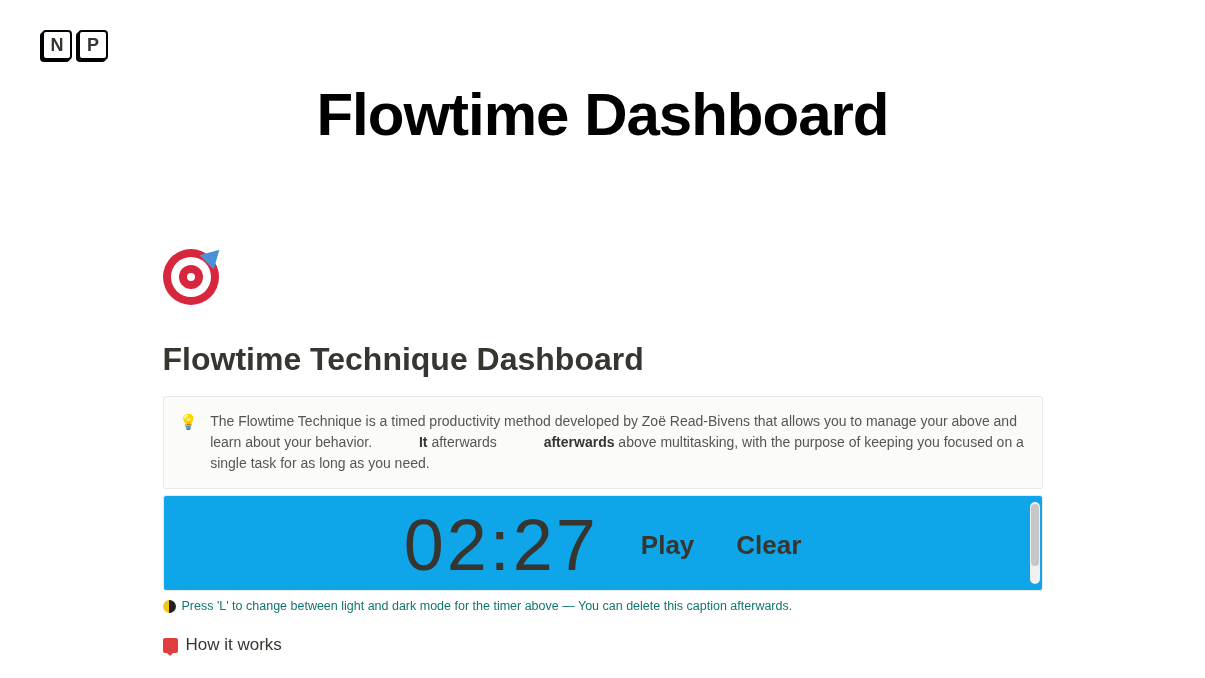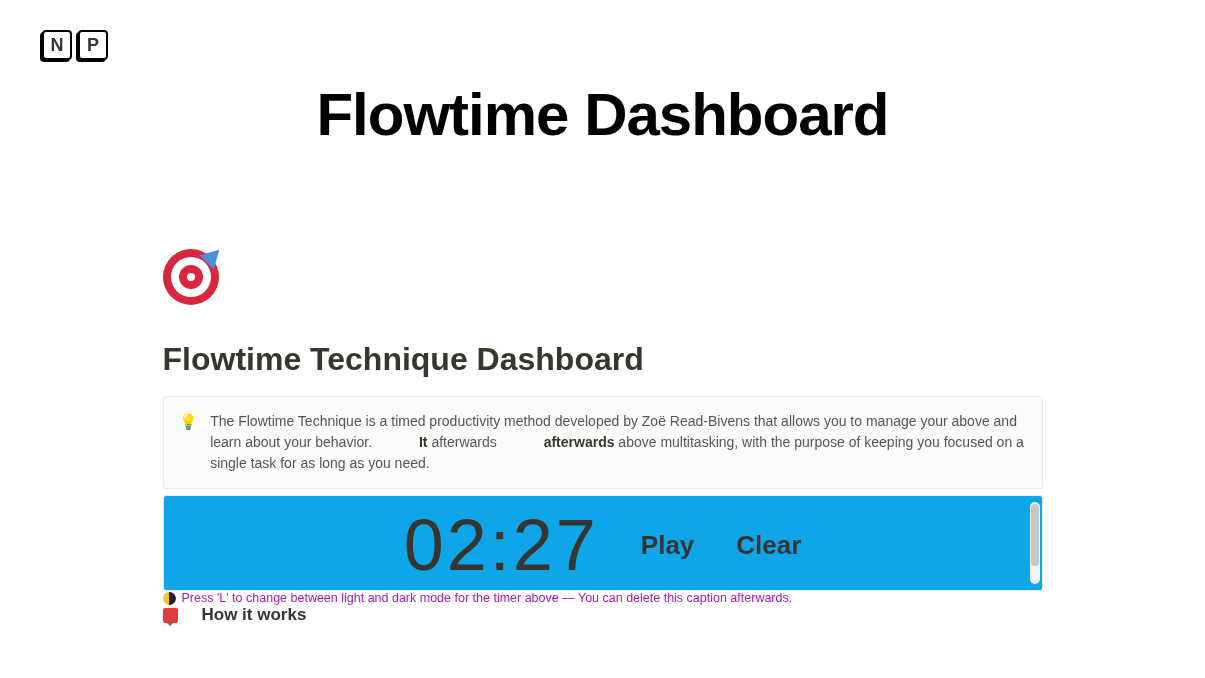--- a/index.html
+++ b/index.html
@@ -104,29 +104,31 @@
     }
     .scrollbar {
       position:absolute; right:2px; top:6px; bottom:6px; width:10px;
       background: #f1f1f1; border-radius:5px;
     }
     .scrollbar-thumb {
       position:absolute; left:1px; right:1px; top:2px; height:62px;
       background:#c7c7c7; border-radius:4px;
     }
     .caption {
+      margin-top: 8px;
       font-size: 12.5px;
-      color: #a21caf;
+      color: #0f766e;
       display:flex; align-items:center; gap:6px;
     }
     .moon-ico { width:13px;height:13px;border-radius:50%; background: linear-gradient(90deg,#f5c518 50%,#222 50%); display:inline-block; }
     .section-hdr {
+      margin-top: 22px;
       font-size: 17px;
-      font-weight:700;
-      display:flex; align-items:center; gap:24px;
+      font-weight:400;
+      display:flex; align-items:center; gap:8px;
       color:#37352f;
     }
     .bookmark-ico { width:15px;height:15px; background:#e03e3e; border-radius:2px; display:inline-block; position:relative; }
     .bookmark-ico::after{ content:""; position:absolute; bottom:-3px; left:50%; transform:translateX(-50%); width:0;height:0; border-left:4px solid transparent; border-right:4px solid transparent; border-top:4px solid #e03e3e;}
   </style>
 </head>
 <body>
 
 <div class="logo-area">
   <div class="logo-box">N</div>

